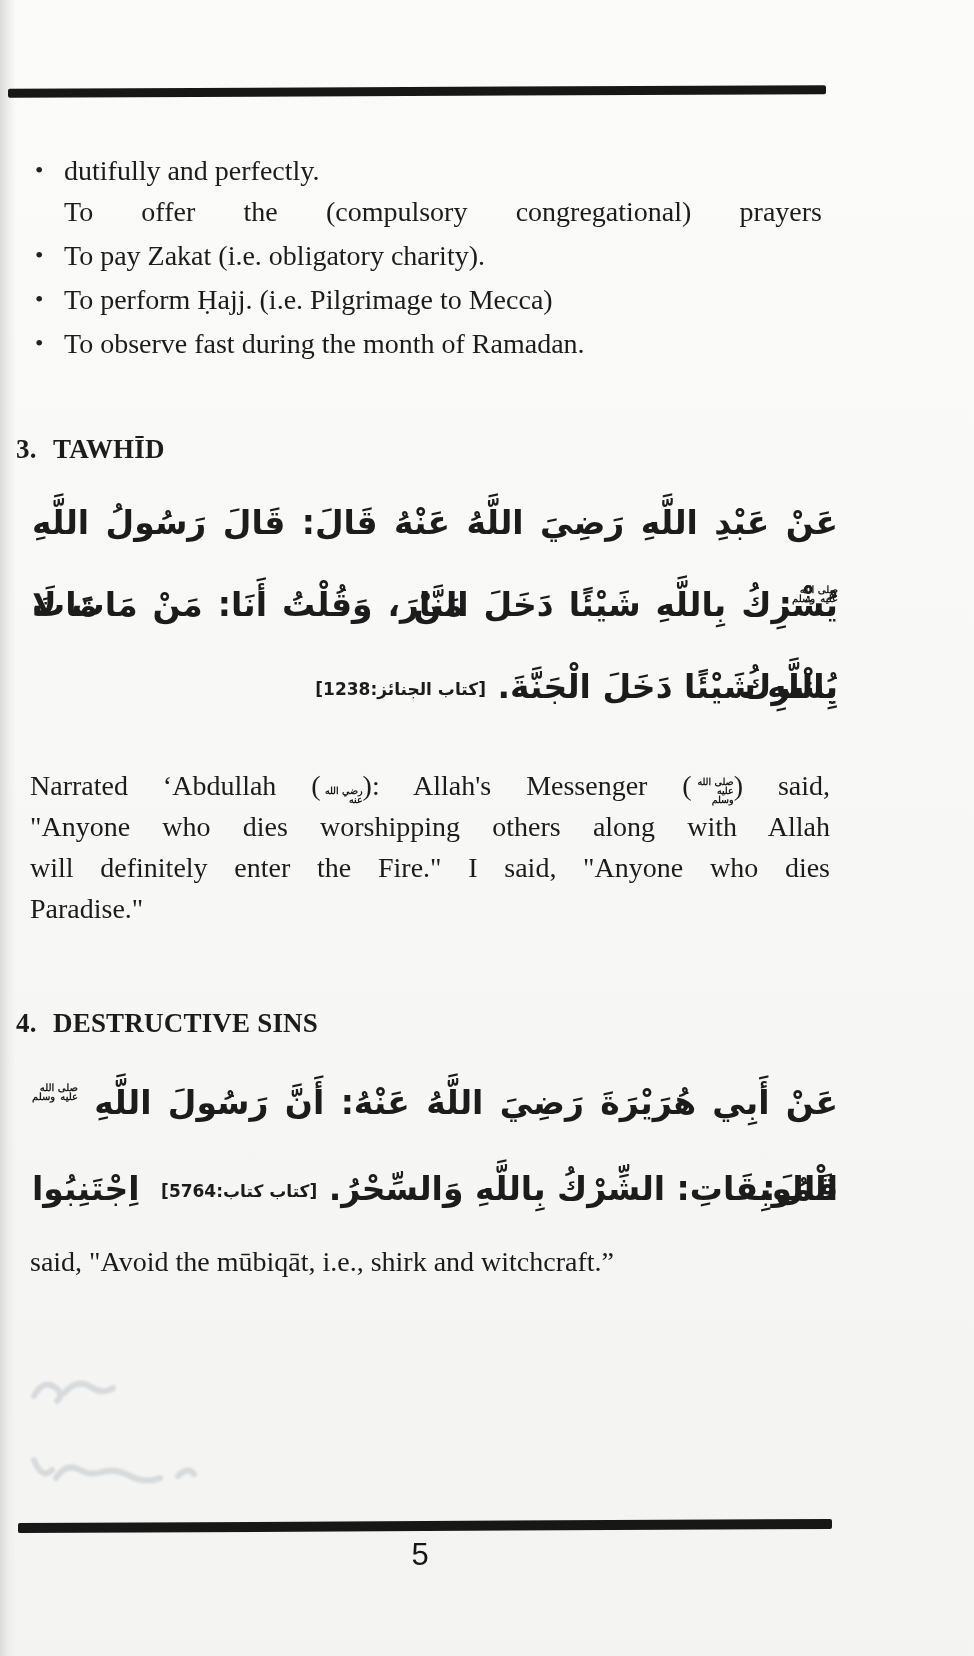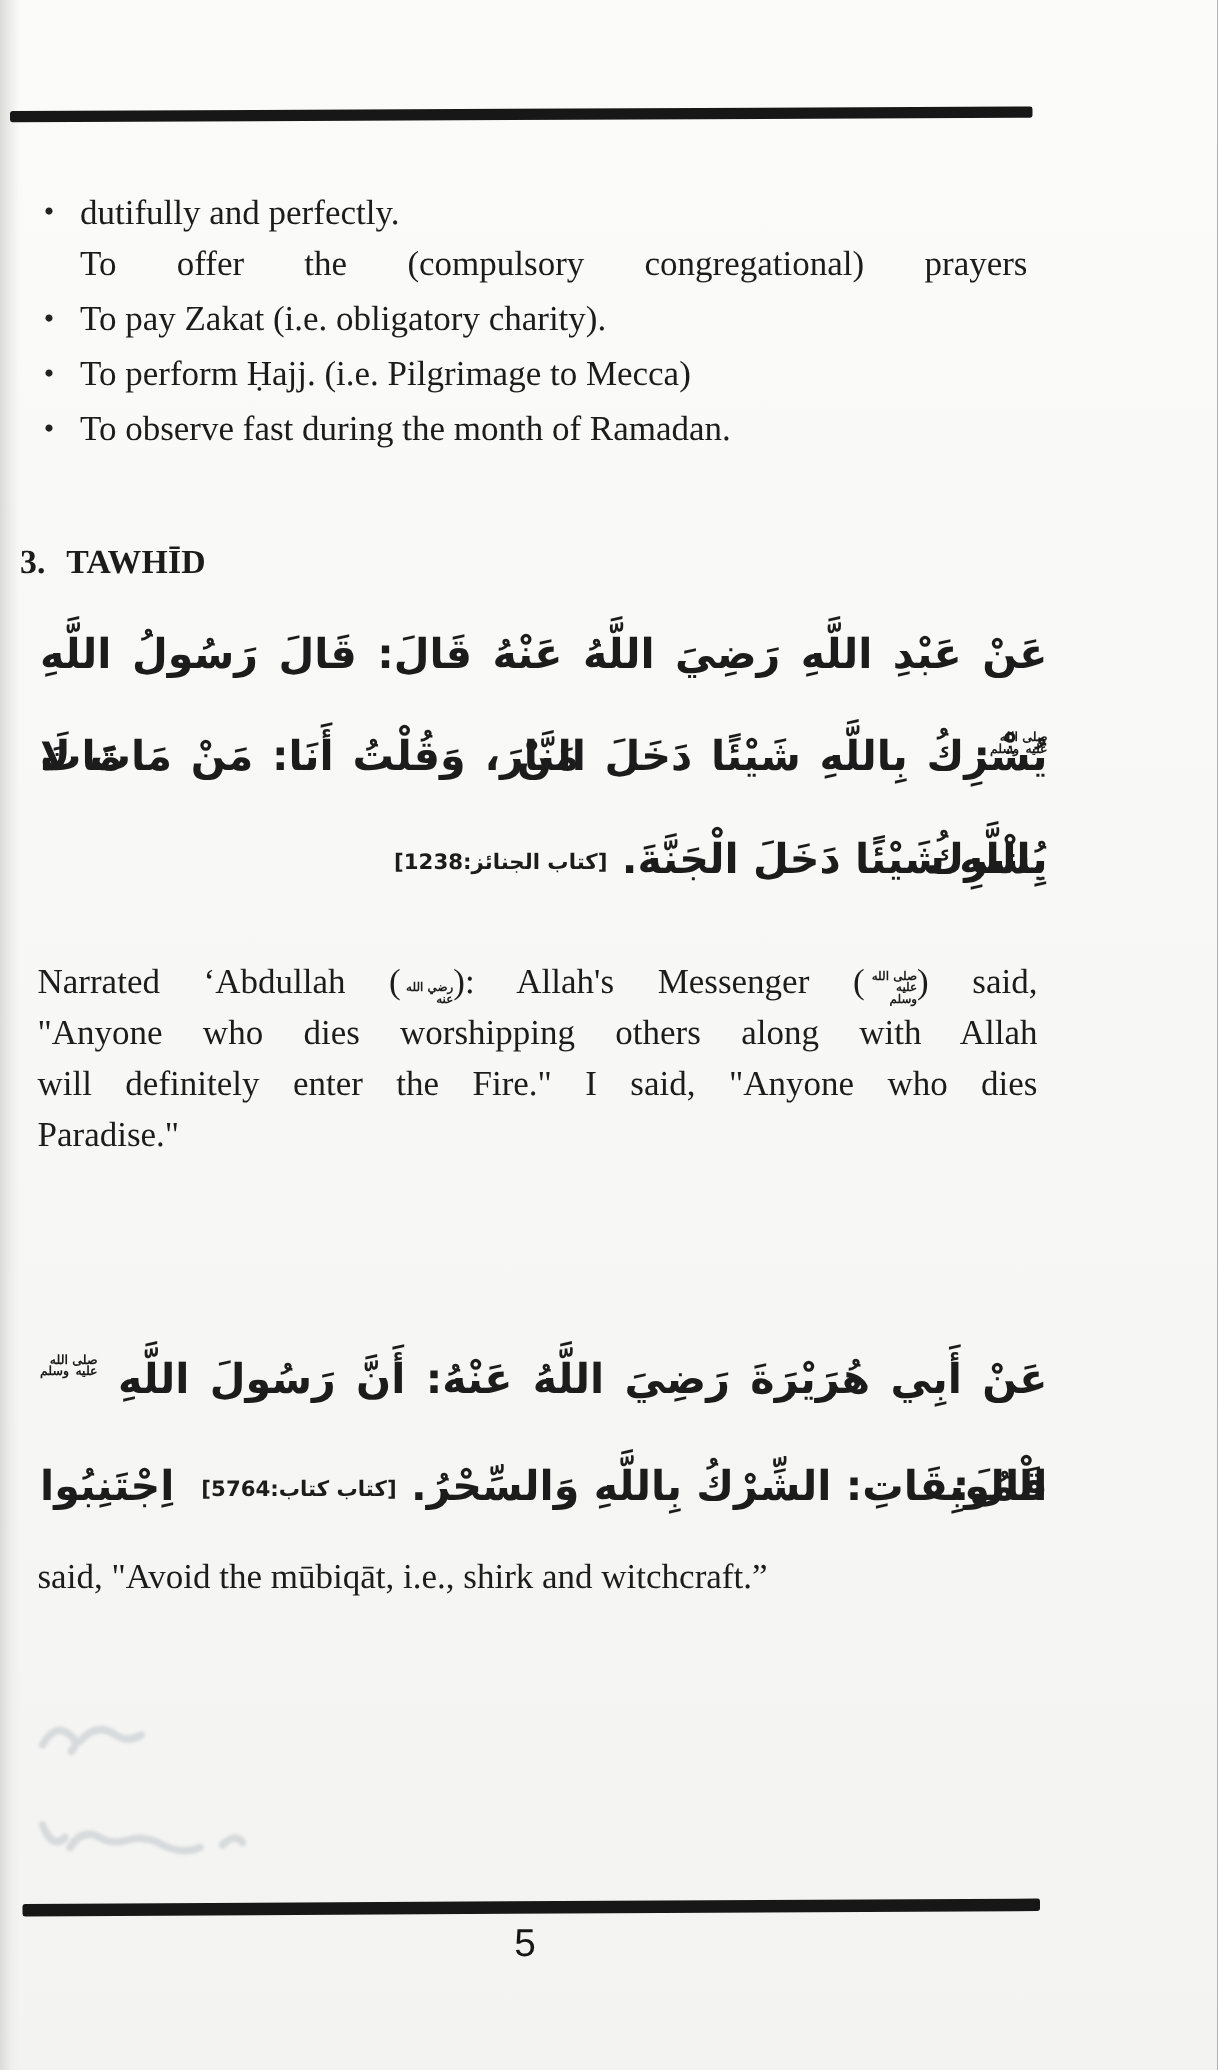--- a/index.html
+++ b/index.html
@@ -93,20 +93,23 @@
     <div class="ar-line"><span class="seg-b">بِاللَّهِ شَيْئًا دَخَلَ الْجَنَّةَ. </span><span class="seg-cite">[كتاب الجنائز:1238]</span></div>
   </div>
 
   <div class="english e1">
     <div class="en-line just"><span>Narrated ‘Abdullah (</span><span class="seg-sym">رضي الله عنه</span><span>): Allah's Messenger (</span><span class="seg-sym">صلى الله عليه وسلم</span><span>) said,</span></div>
     <div class="en-line just"><span>"Anyone who dies worshipping others along with Allah</span></div>
     <div class="en-line just"><span>will definitely enter the Fire." I said, "Anyone who dies</span></div>
     <div class="en-line"><span>Paradise."</span></div>
   </div>
 
+  <div class="heading h4">
+    <span class="h-num">4.</span><span class="h-title">DESTRUCTIVE SINS</span>
+  </div>
 
   <div class="arabic a2">
     <div class="ar-line just"><span>عَنْ أَبِي هُرَيْرَةَ رَضِيَ اللَّهُ عَنْهُ: أَنَّ رَسُولَ اللَّهِ </span><span class="seg-sym">صلى الله عليه وسلم</span><span> قَالَ: </span><span class="seg-b">اِجْتَنِبُوا</span></div>
     <div class="ar-line"><span class="seg-b">الْمُوبِقَاتِ: الشِّرْكُ بِاللَّهِ وَالسِّحْرُ. </span><span class="seg-cite">[كتاب كتاب:5764]</span></div>
   </div>
 
   <div class="english e2">
     <div class="en-line"><span>said, "Avoid the </span><span class="seg-i">mūbiqāt</span><span>, i.e., shirk and witchcraft.”</span></div>
   </div>
 

